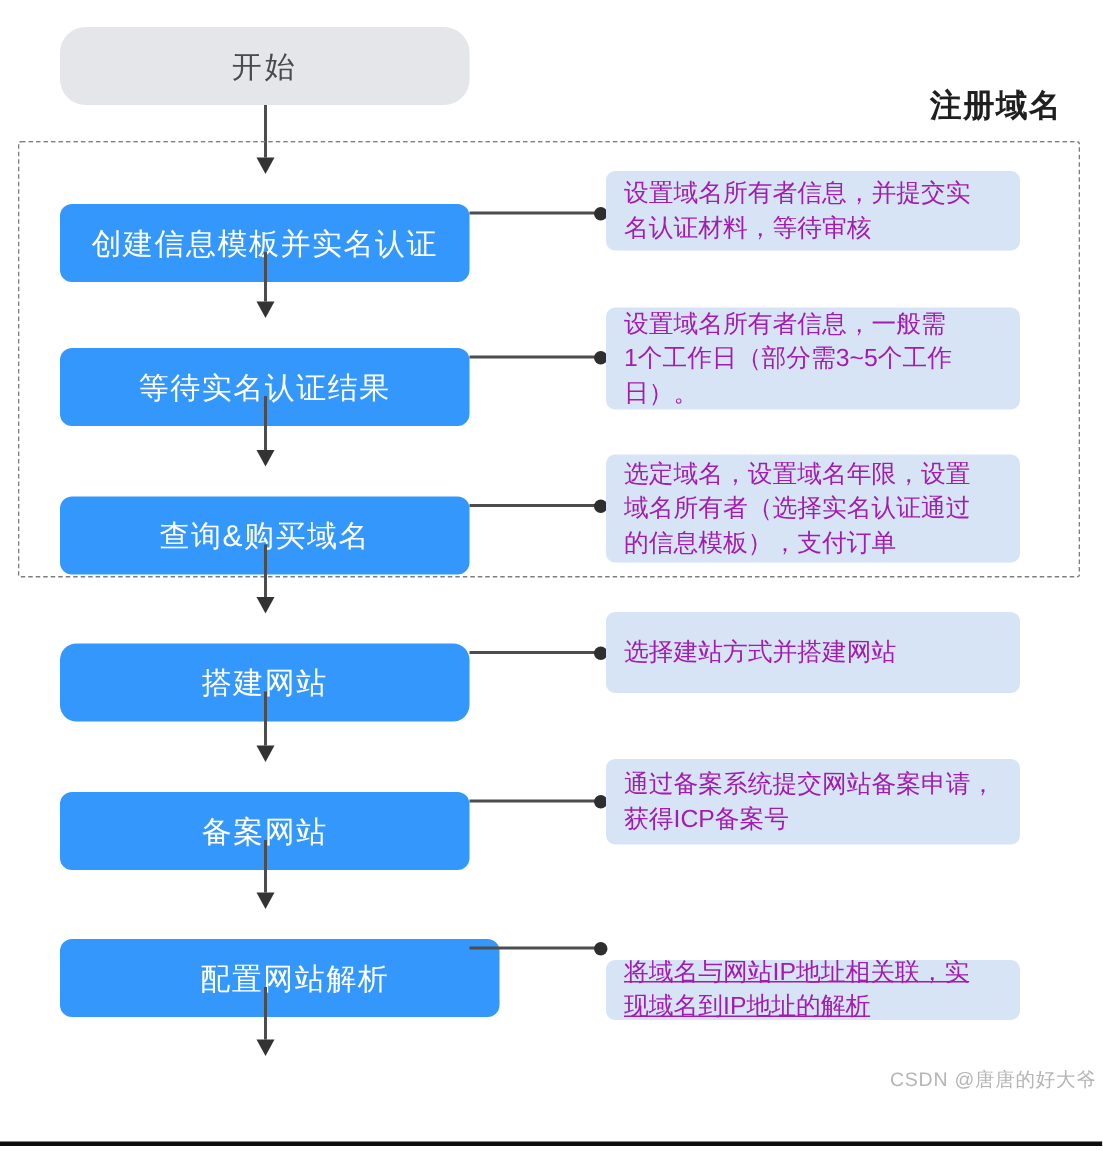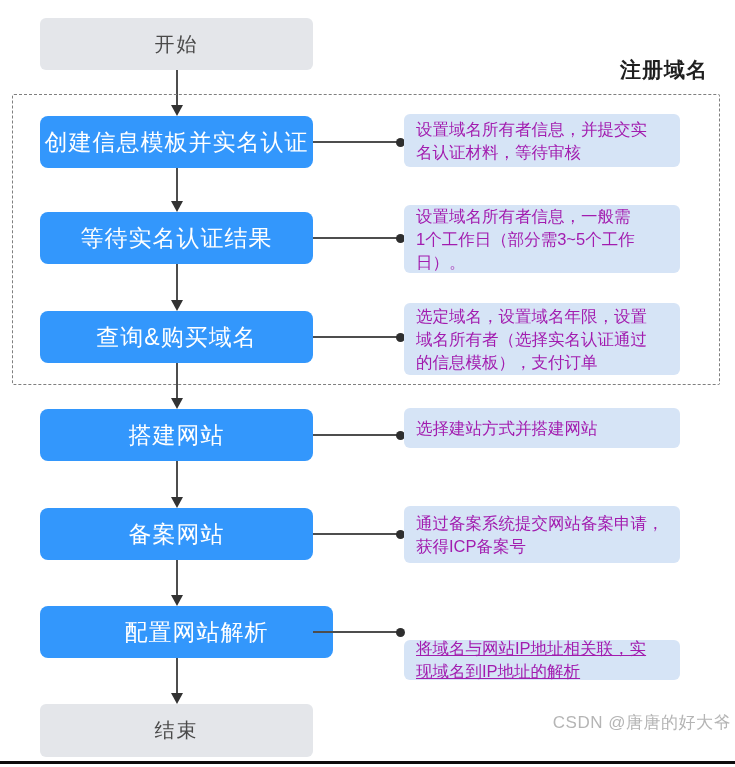--- a/index.html
+++ b/index.html
@@ -3,39 +3,39 @@
 <meta charset="utf-8">
 <style>
   html,body{margin:0;padding:0;background:#fff;}
   .canvas{
     position:relative;width:735px;height:767px;background:#ffffff;overflow:hidden;
     font-family:"Liberation Sans","DejaVu Sans",sans-serif;
   }
   
   .terminal{
     position:absolute;left:40px;width:273px;height:52px;
-    background:var(--terminal-bg,#E4E6EA);border-radius:6px;
+    background:var(--terminal-bg,#E4E6EA);border-radius:17px;
     display:flex;align-items:center;justify-content:center;
     font-size:20px;color:#4a4a4a;letter-spacing:2px;
   }
   
   .group-box{
     position:absolute;left:12px;top:94px;width:706px;height:289px;
     border:1px dashed var(--dash,#7f7f7f);border-radius:2px;
   }
   .group-label{
     position:absolute;top:56px;right:27px;
     font-size:21px;font-weight:bold;color:#1f1f1f;letter-spacing:1px;
   }
   
   .step{
     position:absolute;left:40px;width:273px;height:52px;
     background:var(--step-bg,#3397FC);border-radius:8px;
     display:flex;align-items:center;justify-content:center;
-    font-size:23px;color:var(--step-text,#ffffff);letter-spacing:1px;
+    font-size:20px;color:var(--step-text,#ffffff);letter-spacing:1px;margin-top:20px;
   }
   
   .desc{
     position:absolute;left:404px;width:276px;
     background:var(--desc-bg,#D6E4F6);border-radius:6px;
     display:flex;align-items:center;
     padding:0 12px;box-sizing:border-box;
     font-size:16.5px;line-height:23px;color:#a21caf;
     white-space:pre-line;word-break:break-all;overflow:hidden;
   }
@@ -49,21 +49,21 @@
     background:#2e2e2e;
   }
   .varrow{position:absolute;left:170px;width:13px;display:flex;flex-direction:column;align-items:center;}
   .varrow .vline{width:2px;flex:1;background:var(--line,#4d4d4d);}
   .varrow .ahead{
     width:0;height:0;border-left:6.5px solid transparent;border-right:6.5px solid transparent;
     border-top:11px solid #333333;
   }
   .watermark{
     position:absolute;top:711px;right:4px;
-    font-size:17px;color:var(--wm,#b5b5b5);letter-spacing:.5px;
+    font-size:13px;color:var(--wm,#b5b5b5);letter-spacing:.5px;
   }
   .bottom-bar{
     position:absolute;left:0;top:761px;width:735px;height:3px;
     background:var(--bar,#0d0d0d);
   }
 </style>
 </head>
 <body>
 
 <div class="canvas">
@@ -103,24 +103,24 @@
   <div class="hline" style="top:336px;"></div>
   <div class="dot" style="top:333px;"></div>
   <div class="desc" style="top:303px;height:72px;">选定域名，设置域名年限，设置
 域名所有者（选择实名认证通过
 的信息模板），支付订单</div>
   <div class="varrow" style="top:363px;height:46px;">
       <span class="vline"></span>
       <span class="ahead"></span>
     </div>
 
-  <div class="step" style="top:409px;">搭建网站</div>
+  <div class="step" style="top:409px;border-radius:11px;">搭建网站</div>
   <div class="hline" style="top:434px;"></div>
   <div class="dot" style="top:431px;"></div>
-  <div class="desc" style="top:408px;height:40px;">选择建站方式并搭建网站</div>
+  <div class="desc" style="top:408px;height:54px;">选择建站方式并搭建网站</div>
   <div class="varrow" style="top:461px;height:47px;">
       <span class="vline"></span>
       <span class="ahead"></span>
     </div>
 
   <div class="step" style="top:508px;">备案网站</div>
   <div class="hline" style="top:533px;"></div>
   <div class="dot" style="top:530px;"></div>
   <div class="desc" style="top:506px;height:57px;">通过备案系统提交网站备案申请，
 获得ICP备案号</div>
@@ -132,18 +132,17 @@
   <div class="step" style="top:606px;padding-left:20px;">配置网站解析</div>
   <div class="hline" style="top:631px;"></div>
   <div class="dot" style="top:628px;"></div>
   <div class="desc" style="top:640px;height:40px;text-decoration:underline;">将域名与网站IP地址相关联，实
 现域名到IP地址的解析</div>
   <div class="varrow" style="top:658px;height:46px;">
       <span class="vline"></span>
       <span class="ahead"></span>
     </div>
 
-  <div class="terminal" style="top:704px;height:53px;">结束</div>
 
   <div class="watermark">CSDN @唐唐的好大爷</div>
   <div class="bottom-bar"></div>
 
 </div>
 
 </body></html>

